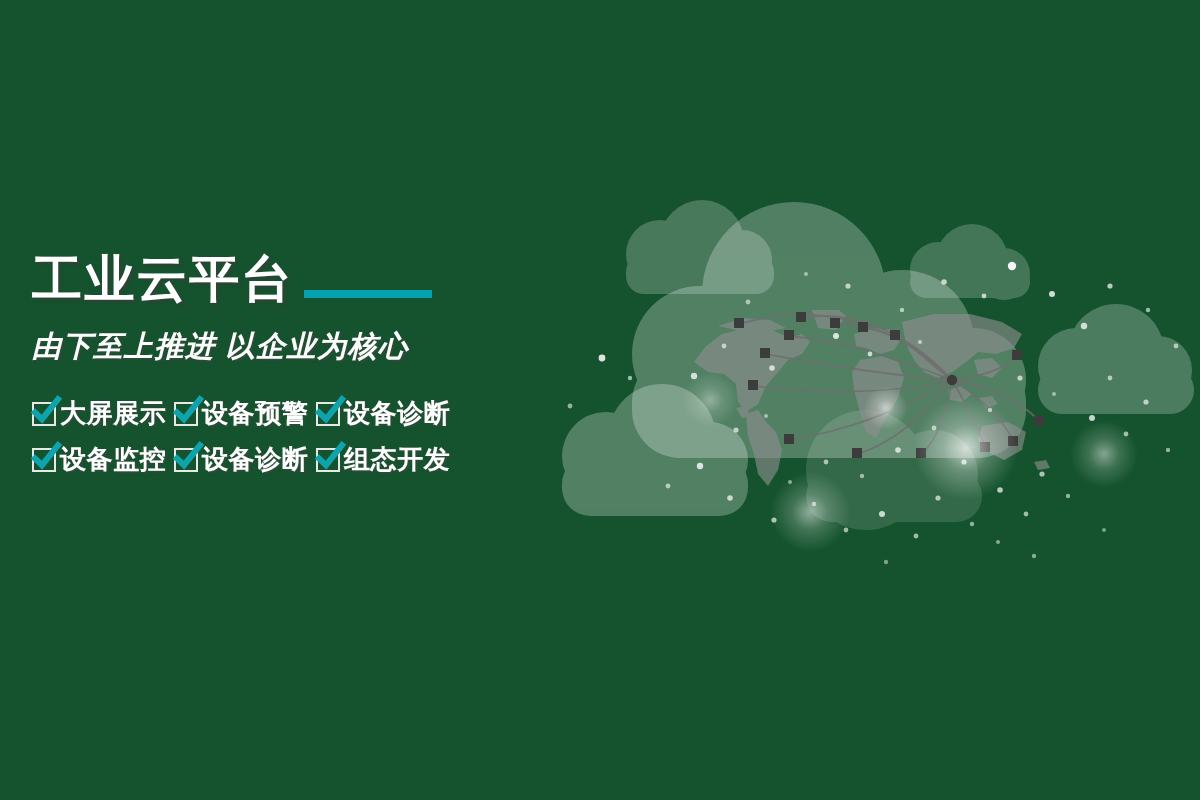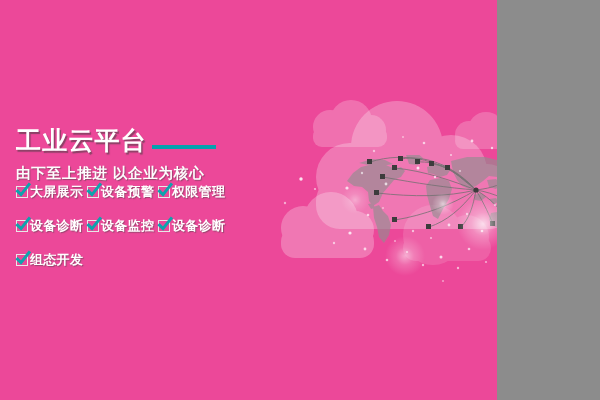--- a/index.html
+++ b/index.html
@@ -2,24 +2,24 @@
 <html><head>
 <meta charset="utf-8">
 <style>
   html, body {
     margin: 0;
     padding: 0;
     background: #8c8c8c;
   }
   #stage {
     position: relative;
-    width: 497px;
+    width: 600px;
     height: 400px;
     overflow: hidden;
-    background: #ec4899;
+    background: #14532d;
     font-family: "Liberation Sans", "DejaVu Sans", sans-serif;
     -webkit-font-smoothing: antialiased;
   }
 
   
   #artwork {
     position: absolute;
     left: 255px;
     top: 85px;
     width: 345px;
@@ -60,27 +60,29 @@
   }
 
   #subtitle {
     margin-top: 8px;
     font-size: 14.5px;
     font-weight: 700;
     letter-spacing: 0.8px;
     color: #fdfdfd;
     text-shadow: 1px 1px 1px rgba(70,70,70,0.5);
     white-space: nowrap;
+    font-style: italic;
   }
 
   
   #feature-grid {
+    margin-top: 15px;
     display: grid;
     grid-template-columns: 71px 71px auto;
-    row-gap: 16px;
+    row-gap: 5px;
   }
   .feature-item {
     display: flex;
     align-items: center;
     white-space: nowrap;
   }
   .check-icon {
     position: relative;
     width: 12px;
     height: 12px;
@@ -325,28 +327,20 @@
 
       <div class="feature-item">
         <span class="check-icon">
           <svg viewBox="0 0 16 16">
               <path d="M2.5 8.2 L6 11.6 L14 1.6" fill="none" stroke="#0ea3ad" stroke-width="3" stroke-linecap="square"></path>
             </svg>
         </span>
         <span class="feature-label">设备预警</span>
       </div>
 
-      <div class="feature-item">
-        <span class="check-icon">
-          <svg viewBox="0 0 16 16">
-              <path d="M2.5 8.2 L6 11.6 L14 1.6" fill="none" stroke="#0ea3ad" stroke-width="3" stroke-linecap="square"></path>
-            </svg>
-        </span>
-        <span class="feature-label">权限管理</span>
-      </div>
 
       <div class="feature-item">
         <span class="check-icon">
           <svg viewBox="0 0 16 16">
               <path d="M2.5 8.2 L6 11.6 L14 1.6" fill="none" stroke="#0ea3ad" stroke-width="3" stroke-linecap="square"></path>
             </svg>
         </span>
         <span class="feature-label">设备诊断</span>
       </div>
 

